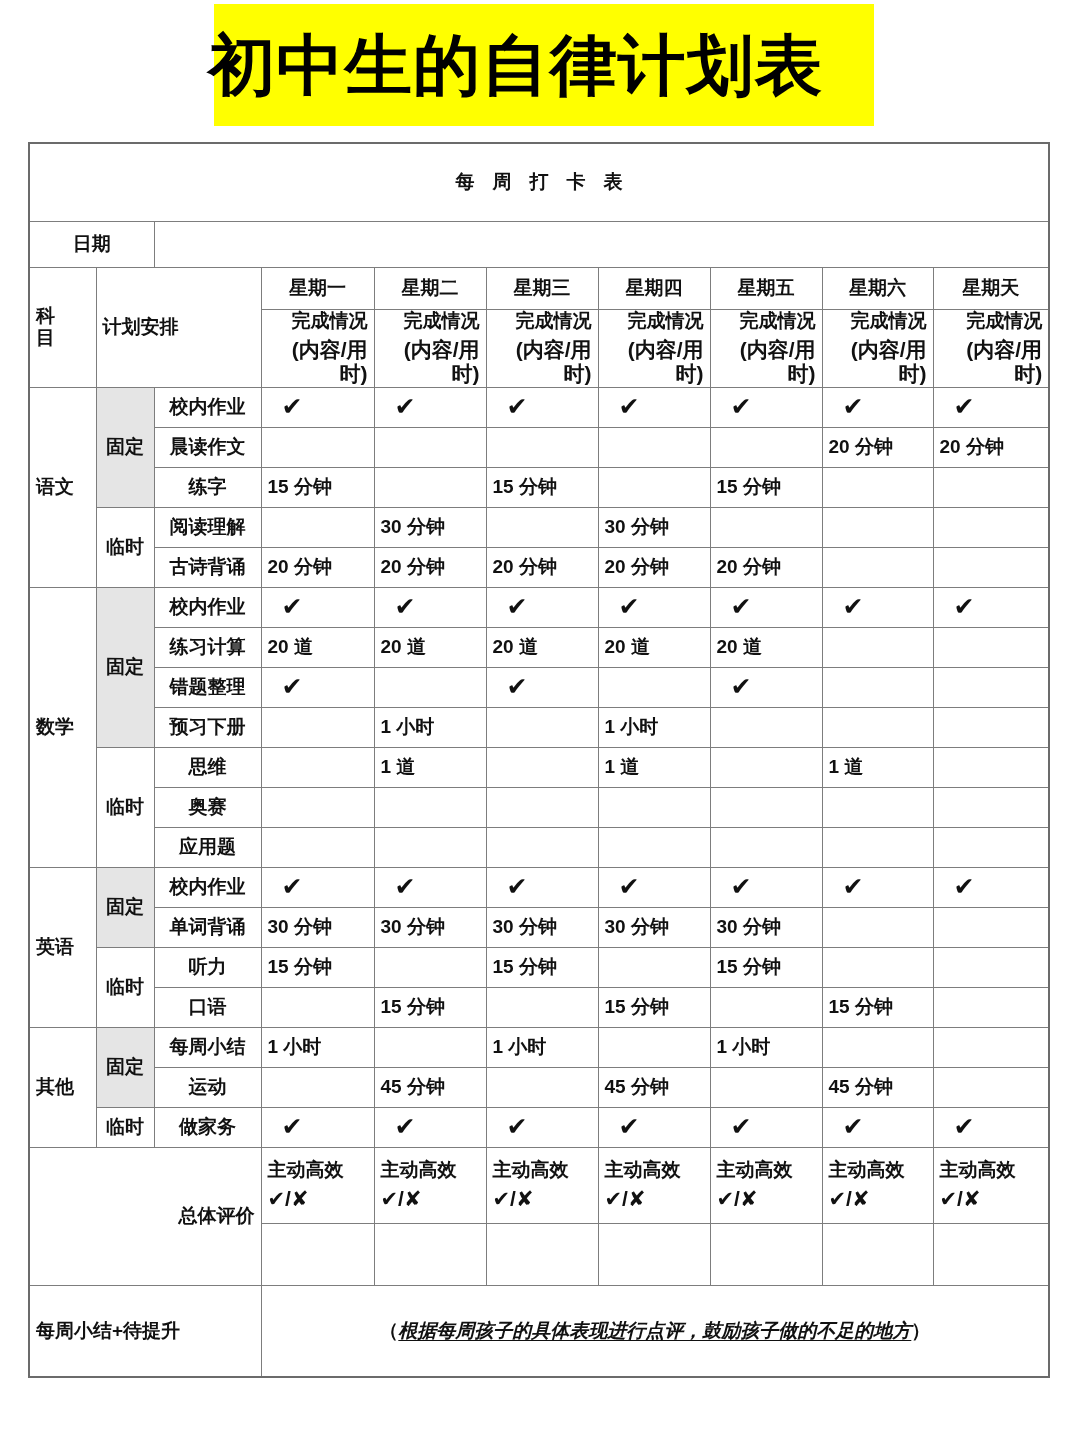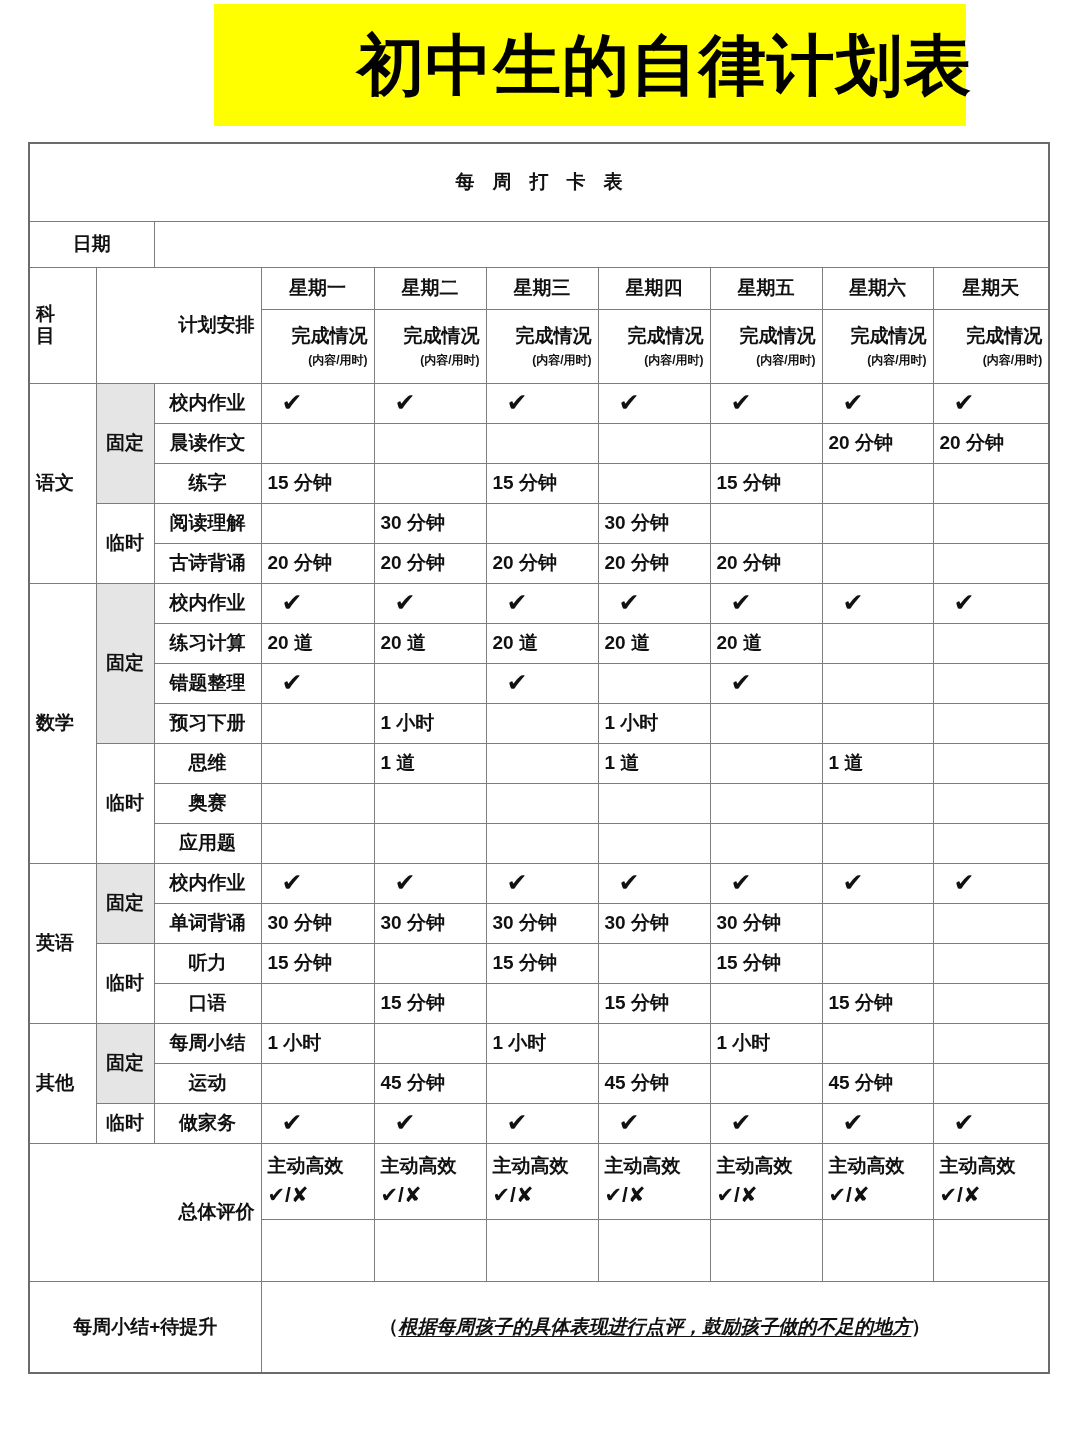--- a/index.html
+++ b/index.html
@@ -7,23 +7,23 @@
     width:1080px;height:1440px;
     background:#ffffff;
     font-family:"Liberation Sans","DejaVu Sans",sans-serif;
     -webkit-font-smoothing:antialiased;
     overflow:hidden;
   }
   #page{position:relative;width:1080px;height:1440px;box-sizing:border-box;}
 
   
   .title-wrap{
-    position:absolute;left:214px;top:4px;width:752px;height:122px;
+    position:absolute;left:214px;top:4px;width:660px;height:122px;
     background:#ffff00;
-    display:flex;align-items:center;justify-content:flex-end;
+    display:flex;align-items:center;justify-content:flex-start;
   }
   .title-text{
     font-size:66px;font-weight:bold;color:#000000;
     letter-spacing:1px;line-height:1;white-space:nowrap;
     transform:scaleX(1.02);
   }
 
   
   .sheet{
     position:absolute;left:28px;top:142px;width:830px;
@@ -52,33 +52,33 @@
   .date-cell{
     height:46px;text-align:center;font-size:22px;font-weight:bold;
   }
   .date-blank{height:46px;}
 
   .subj-head{
     text-align:left;font-size:22px;font-weight:bold;
     padding:4px 8px;line-height:2.0;
   }
   .plan-head{
-    text-align:right;font-size:25px;font-weight:bold;
+    text-align:left;font-size:25px;font-weight:bold;
     vertical-align:top;padding-top:22px;
   }
   .day-name{
     height:42px;text-align:center;font-size:21px;font-weight:bold;
   }
   .day-sub{
     height:74px;text-align:right;font-size:16.5px;font-weight:bold;
     padding:2px 5px;
   }
   .day-sub span{display:block;}
   .day-sub .l1{margin-bottom:7px;}
-  .day-sub .l2{font-size:12px;}
+  .day-sub .l2{font-size:21px;}
 
   
   .subject-cell{
     font-size:20px;font-weight:bold;
     width:67px;
   }
   .type-cell{
     text-align:center;font-size:18px;font-weight:bold;width:58px;
   }
   .type-fixed{color:#b22222;background:#e5e5e5;}
@@ -99,21 +99,21 @@
   }
   .eval-cell{
     height:76px;text-align:left;font-size:19px;font-weight:bold;
     padding:6px 6px;vertical-align:top;
   }
   .eval-cell .e1{display:block;margin-bottom:6px;}
   .eval-cell .e2{display:block;font-size:21px;}
   .eval-blank{height:62px;}
 
   .summary-label{
-    text-align:center;font-size:26px;font-weight:bold;letter-spacing:0px;
+    font-size:26px;font-weight:bold;letter-spacing:0px;
   }
   .summary-note{
     text-align:center;font-size:21px;font-weight:normal;color:#111;
     vertical-align:top;padding-top:14px;height:92px;
   }
   .summary-note .u{text-decoration:underline;text-underline-offset:3px;font-style:italic;}
 </style>
 </head>
 <body>
 

